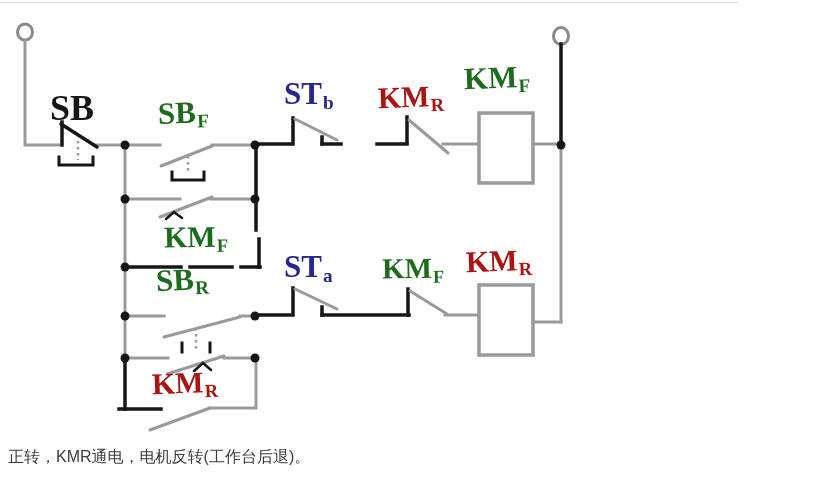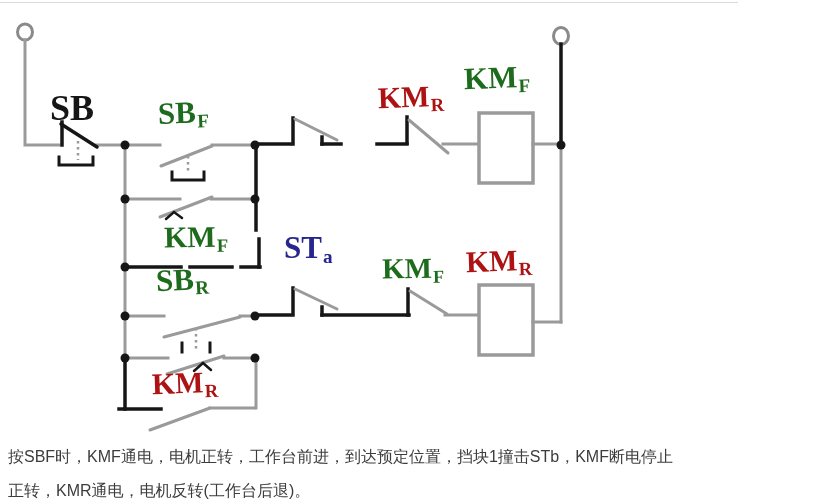--- a/index.html
+++ b/index.html
@@ -149,26 +149,26 @@
       <circle class="jdot" cx="125" cy="316" r="4.5"></circle>
       <circle class="jdot" cx="255" cy="316" r="4.5"></circle>
       <circle class="jdot" cx="125" cy="358" r="4.5"></circle>
       <circle class="jdot" cx="255" cy="358" r="4.5"></circle>
       <circle class="jdot" cx="561" cy="145" r="4.5"></circle>
     </g>
   </svg>
 
   <div class="lbl blk" style="left:50px;top:90px;font-size:36px;"><span>SB</span><sub></sub></div>
   <div class="lbl green" style="left:158px;top:97px;font-size:31px;transform:rotate(-2deg);"><span>SB</span><sub>F</sub></div>
+  <div class="lbl navy" style="left:284px;top:78px;font-size:31px;"><span>ST</span><sub>b</sub></div>
   <div class="lbl red" style="left:378px;top:82px;font-size:30px;transform:rotate(-2deg);"><span>KM</span><sub>R</sub></div>
   <div class="lbl green" style="left:464px;top:62px;font-size:31px;transform:rotate(-2deg);"><span>KM</span><sub>F</sub></div>
   <div class="lbl green" style="left:164px;top:222px;font-size:30px;transform:rotate(-1deg);"><span>KM</span><sub>F</sub></div>
   <div class="lbl green" style="left:156px;top:264px;font-size:31px;transform:rotate(-3deg);"><span>SB</span><sub>R</sub></div>
-  <div class="lbl navy" style="left:284px;top:232px;font-size:31px;"><span>ST</span><sub>a</sub></div>
+  <div class="lbl navy" style="left:284px;top:251px;font-size:31px;"><span>ST</span><sub>a</sub></div>
   <div class="lbl green" style="left:382px;top:254px;font-size:29px;transform:rotate(-1deg);"><span>KM</span><sub>F</sub></div>
   <div class="lbl red" style="left:466px;top:246px;font-size:30px;transform:rotate(-2deg);"><span>KM</span><sub>R</sub></div>
   <div class="lbl red" style="left:152px;top:368px;font-size:30px;transform:rotate(-2deg);"><span>KM</span><sub>R</sub></div>
 
   <div id="caption">
-    <div>按SBF时，KMF通电，电机正转，工作台前进，到达预定位置，挡块1撞击STb，KMF断电停止</div>
     <div>正转，KMR通电，电机反转(工作台后退)。</div>
   </div>
 </div>
 
 </body></html>

